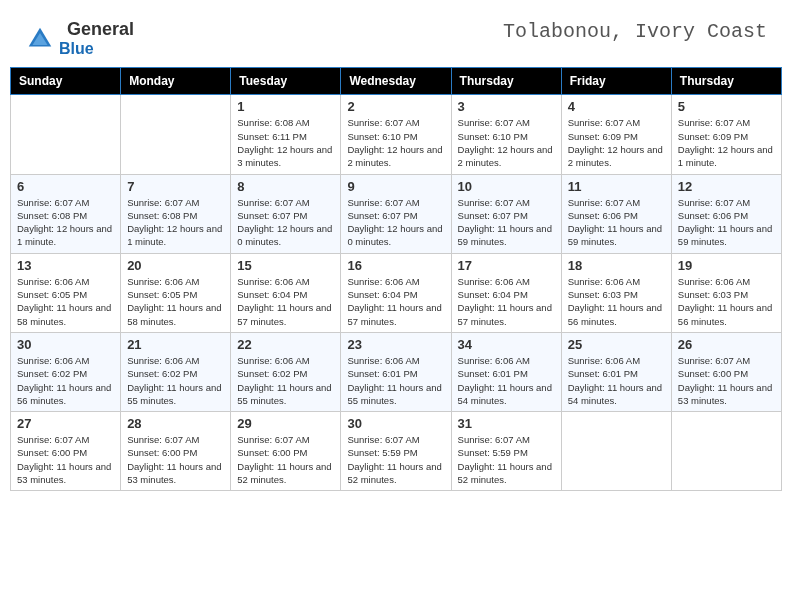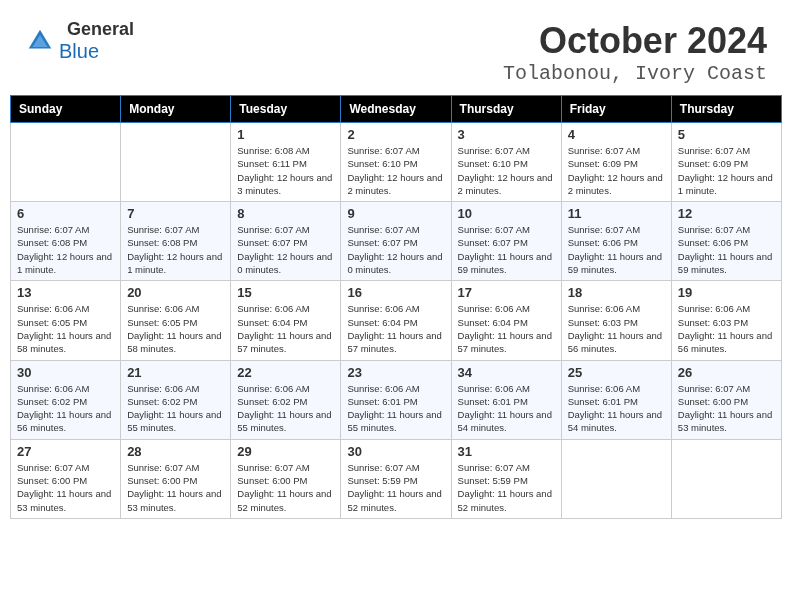--- a/index.html
+++ b/index.html
@@ -25,22 +25,22 @@
       flex-direction: column;
       line-height: 1.1;
     }
     .logo-general {
       font-size: 18px;
       font-weight: bold;
       color: #333;
       margin-left: 8px;
     }
     .logo-blue {
-      font-size: 20px;
-      font-weight: normal;
+      font-size: 16px;
+      font-weight: bold;
       color: #1a6bb5;
     }
     .logo-icon {
       width: 30px;
       height: 30px;
       margin-right: 4px;
     }
     .title-section {
       text-align: right;
     }
@@ -103,21 +103,20 @@
     <svg class="logo-icon" viewBox="0 0 40 40">
       <polygon points="20,5 35,30 5,30" fill="#2a7bc4"></polygon>
       <polygon points="20,12 30,28 10,28" fill="#5ba3e0"></polygon>
     </svg>
     <div class="logo-text">
       <span class="logo-general">General</span>
       <span class="logo-blue">Blue</span>
     </div>
   </div>
   <div class="title-section">
-    <div class="month-title">October 2024</div>
     <div class="location">Tolabonou, Ivory Coast</div>
   </div>
 </div>
 
 <table class="calendar">
   <thead>
     <tr>
     <th>Sunday</th>
         <th>Monday</th>
         <th>Tuesday</th>

